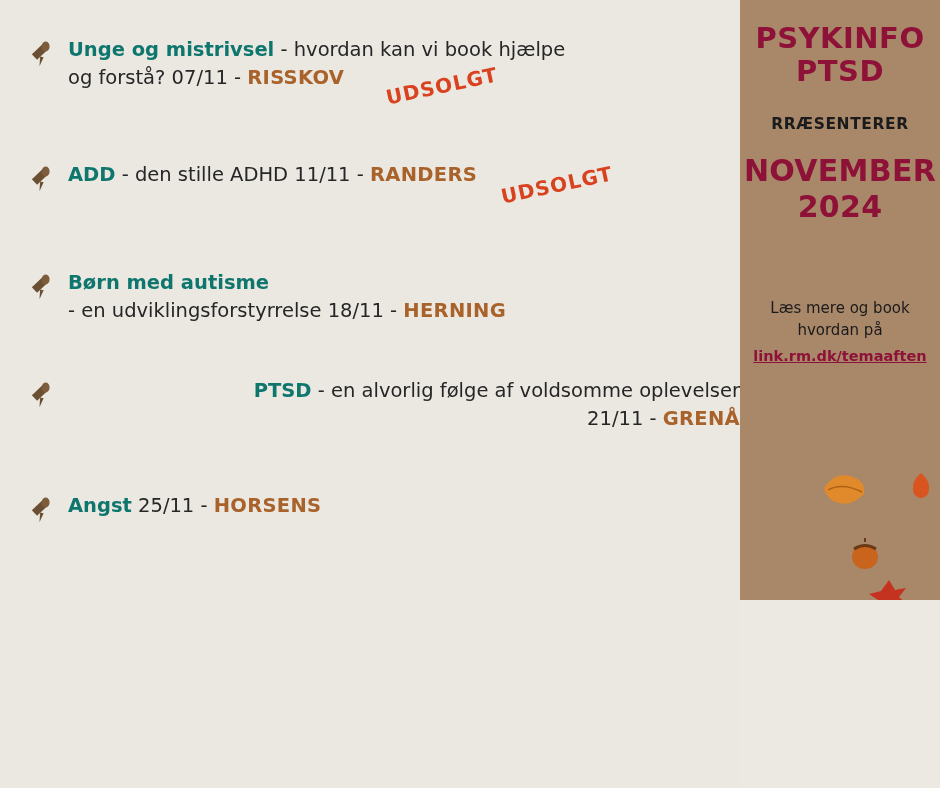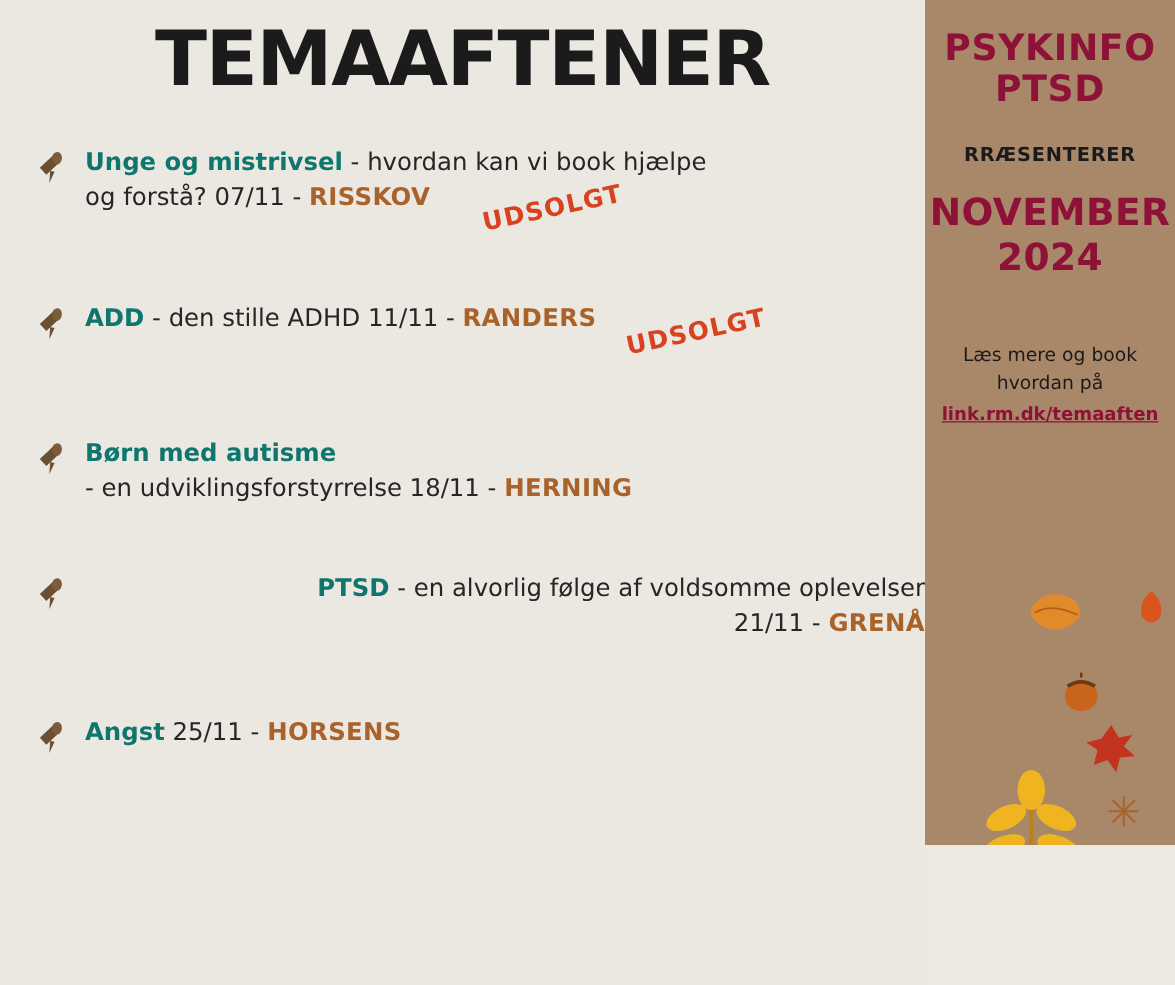--- a/index.html
+++ b/index.html
@@ -80,21 +80,21 @@
     font-weight: bold;
     font-size: 20px;
     color: #d9421f;
     letter-spacing: 1px;
     transform: rotate(-12deg);
   }
   
   .sidebar {
     position: relative;
     width: 200px;
-    height: 676px;
+    height: 600px;
     background: #a9886a;
     box-sizing: border-box;
     text-align: center;
     overflow: hidden;
   }
   .brand {
     font-family: "DejaVu Sans", sans-serif;
     font-weight: bold;
     font-size: 29px;
     color: #8e1138;
@@ -116,21 +116,21 @@
     font-size: 30px;
     color: #8e1138;
     line-height: 1.2;
     margin-top: 20px;
     letter-spacing: 0.3px;
   }
   .booking {
     font-size: 15px;
     color: #1a1a1a;
     line-height: 1.5;
-    margin-top: 48px;
+    margin-top: 72px;
     padding: 0 10px;
   }
   .booking .link {
     color: #8e1138;
     font-weight: bold;
     display: block;
     margin-top: 4px;
     font-size: 14.5px;
   }
   
@@ -138,21 +138,20 @@
     position: absolute;
   }
 </style>
 </head>
 <body>
 
 <div class="poster">
 
   <div class="main">
 
-    <h1 class="title">TEMAAFTENER</h1>
 
     <ul class="events">
 
       <li class="event" style="margin-top:4px;">
         <span class="pin">
           <svg width="30" height="30" viewBox="0 0 30 30">
             <g transform="rotate(-20 15 15)">
               <path d="M6 13 L20 7 L23 14 L9 20 Z" fill="#6b4f32"></path>
               <path d="M13 18 L9 27 L16 20 Z" fill="#6b4f32"></path>
               <ellipse cx="21.5" cy="10.5" rx="4" ry="5" transform="rotate(25 21.5 10.5)" fill="#7d5c3b"></ellipse>

